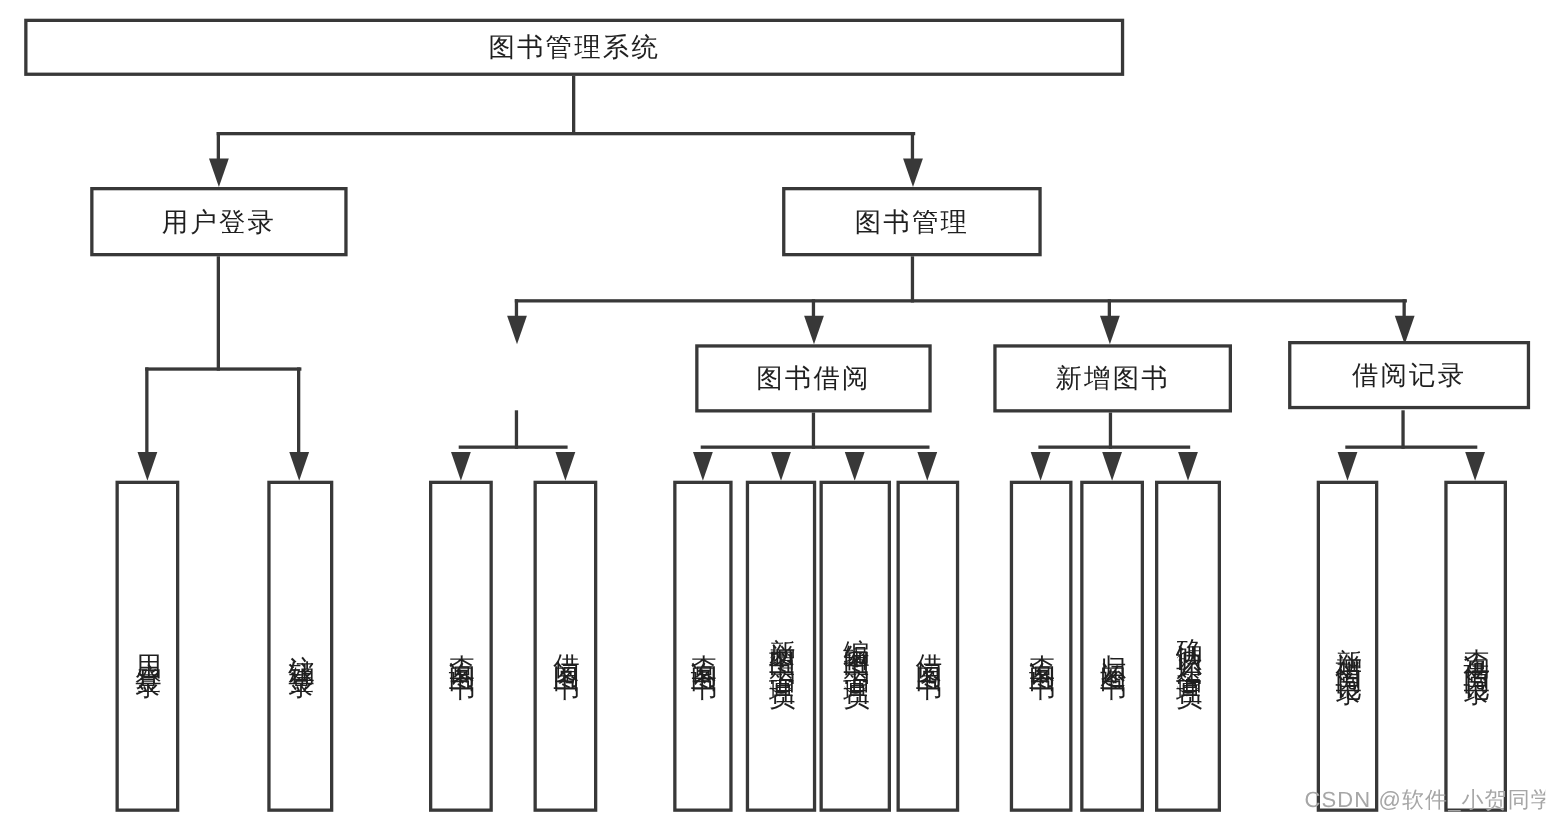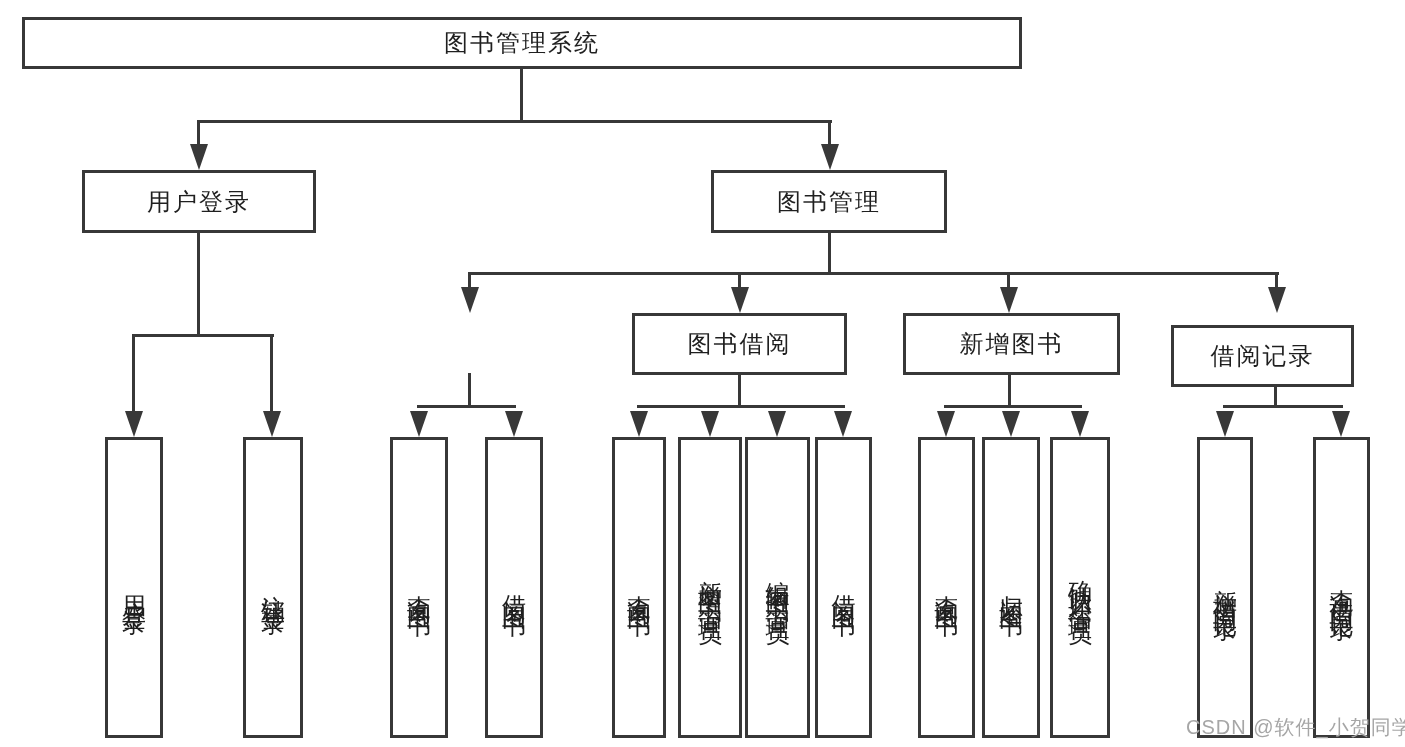--- a/index.html
+++ b/index.html
@@ -111,21 +111,21 @@
   <div class="arrow" style="left:1216px;top:411px;"></div>
   <div class="arrow" style="left:1332px;top:411px;"></div>
 
   <div class="box" style="left:22px;top:17px;width:1000px;height:52px;">图书管理系统</div>
 
   <div class="box" style="left:82px;top:170px;width:234px;height:63px;">用户登录</div>
   <div class="box" style="left:711px;top:170px;width:236px;height:63px;">图书管理</div>
 
   <div class="box" style="left:632px;top:313px;width:215px;height:62px;text-align:center;">图书借阅</div>
   <div class="box" style="left:903px;top:313px;width:217px;height:62px;">新增图书</div>
-  <div class="box" style="left:1171px;top:325px;width:183px;height:62px;">借阅记录</div>
+  <div class="box" style="left:1171px;top:310px;width:220px;height:62px;">借阅记录</div>
 
   <div class="vbox" style="left:105px;top:437px;width:58px;height:301px;">用户登录</div>
   <div class="vbox" style="left:243px;top:437px;width:60px;height:301px;">注销登录</div>
 
   <div class="vbox" style="left:390px;top:437px;width:58px;height:301px;">查询图书</div>
   <div class="vbox" style="left:485px;top:437px;width:58px;height:301px;">借阅图书</div>
 
   <div class="vbox" style="left:612px;top:437px;width:54px;height:301px;">查询图书</div>
   <div class="vbox" style="left:678px;top:437px;width:64px;height:301px;">新增图书（管理员）</div>
   <div class="vbox" style="left:745px;top:437px;width:65px;height:301px;">编辑图书（管理员）</div>

